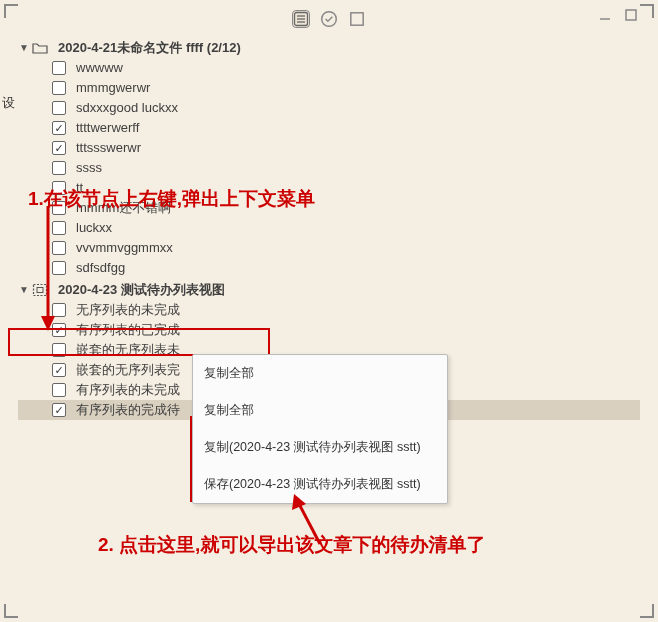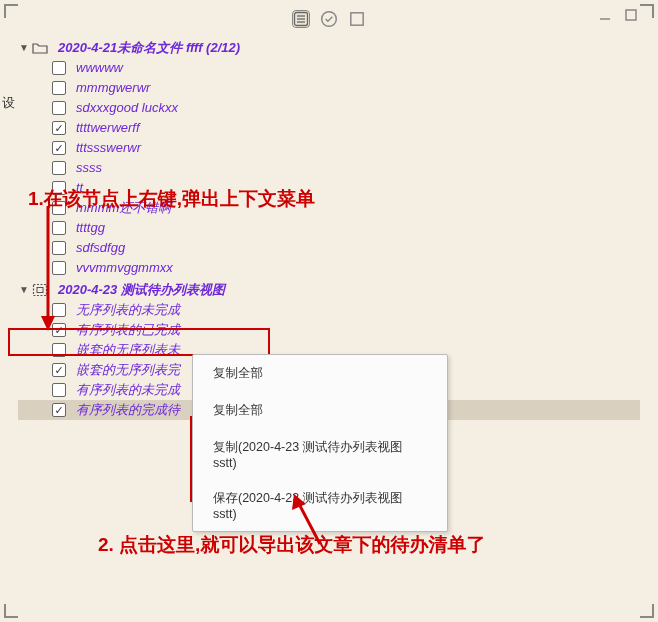--- a/index.html
+++ b/index.html
@@ -41,33 +41,33 @@
   .folder-icon, .dashed-icon, .checkbox {
     width: 16px; height: 16px; margin-right: 10px; display: inline-flex;
     align-items: center; justify-content: center; flex-shrink: 0;
   }
   .folder-icon svg, .dashed-icon svg { width: 16px; height: 14px; }
   .checkbox {
     border: 1.5px solid #666; border-radius: 2px; background: #fff;
     width: 14px; height: 14px; cursor: pointer; font-size: 11px; color: #333;
   }
   .checkbox.checked::after { content: "✓"; }
-  .label { color: #6d28d9; white-space: nowrap; font-style: italic; }
+  .label { color: #404040; white-space: nowrap; }
   .label.bold { font-weight: bold; }
   .red-box1 {
     position: absolute; left: 8px; top: 328px; width: 262px; height: 28px;
     border: 2px solid #cc0000; pointer-events: none;
   }
   .context-menu {
     position: absolute; left: 192px; top: 354px; width: 256px;
     background: #fbfbfb; border: 1px solid #bbb; border-radius: 2px;
     box-shadow: 2px 2px 4px rgba(0,0,0,0.15);
   }
   .context-menu .menu-item {
-    padding: 10px 20px; font-size: 12.5px; color: #333; cursor: pointer;
+    padding: 10px 11px; font-size: 12.5px; color: #333; cursor: pointer;
   }
   .red-box2 {
     position: absolute; left: 190px; top: 416px; width: 258px; height: 86px;
     border: 2px solid #cc0000; pointer-events: none;
   }
   .anno {
     position: absolute; color: #cc0000; font-weight: bold; font-size: 19px;
     pointer-events: none;
   }
   .anno1 { left: 28px; top: 186px; }
@@ -174,33 +174,33 @@
       <div class="row">
         <span class="expand"></span>
         <span class="indent i1"></span>
         <span class="checkbox"></span>
         <span class="label">mmmm还不错啊</span>
       </div>
       <div class="row">
         <span class="expand"></span>
         <span class="indent i1"></span>
         <span class="checkbox"></span>
-        <span class="label">ttttgg</span>
+        <span class="label">luckxx</span>
+      </div>
+      <div class="row">
+        <span class="expand"></span>
+        <span class="indent i1"></span>
+        <span class="checkbox"></span>
+        <span class="label">vvvmmvggmmxx</span>
       </div>
       <div class="row">
         <span class="expand"></span>
         <span class="indent i1"></span>
         <span class="checkbox"></span>
         <span class="label">sdfsdfgg</span>
-      </div>
-      <div class="row">
-        <span class="expand"></span>
-        <span class="indent i1"></span>
-        <span class="checkbox"></span>
-        <span class="label">vvvmmvggmmxx</span>
       </div>
     </div>
 
   <div class="row" style="margin-top:2px;">
     <span class="expand">▼</span>
     <span class="indent i0"></span>
     <span class="dashed-icon">
       <svg viewBox="0 0 16 14">
           <rect x="1.5" y="1.5" width="13" height="11" fill="none" stroke="#555" stroke-width="1.2" stroke-dasharray="2 1.5"></rect>
           <rect x="5" y="4.5" width="6" height="5" fill="none" stroke="#555" stroke-width="1"></rect>

